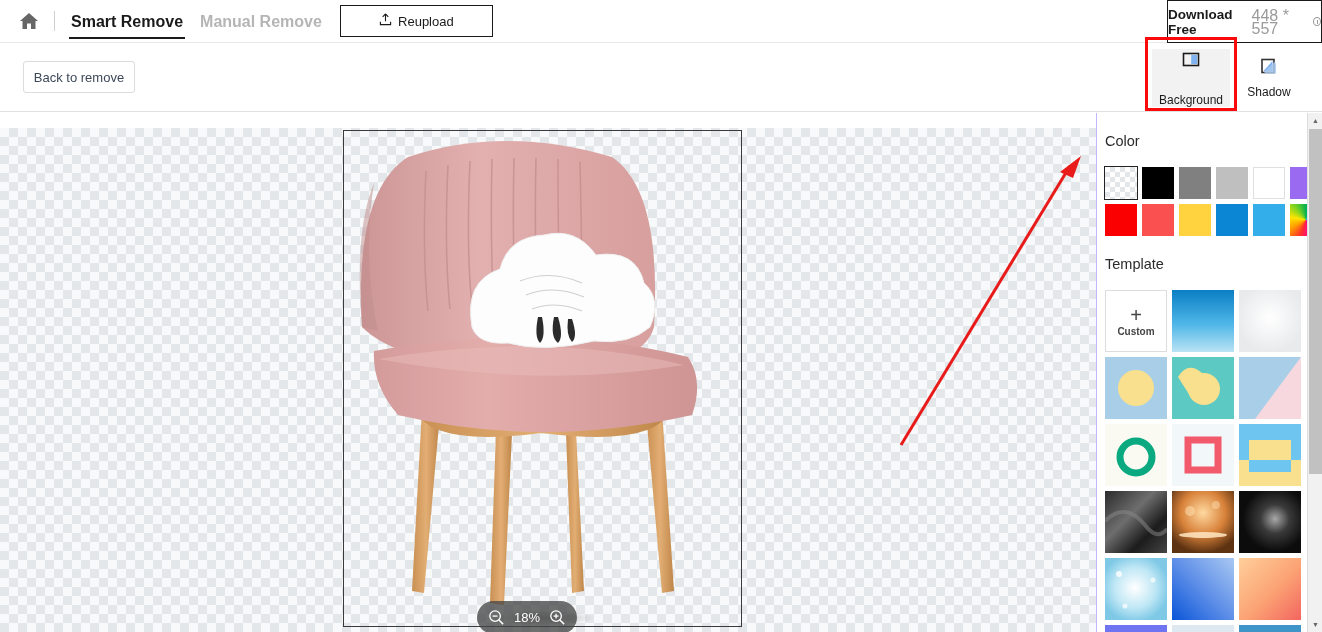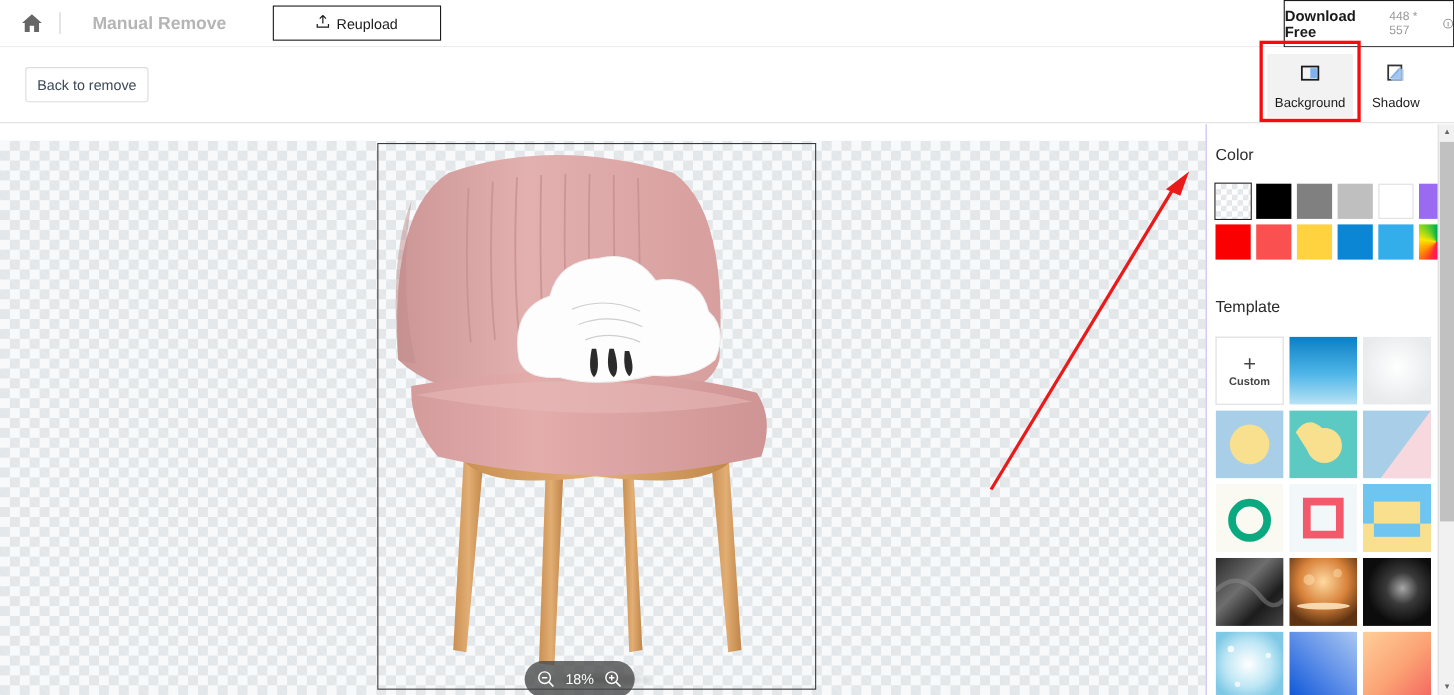--- a/index.html
+++ b/index.html
@@ -32,21 +32,21 @@
     font-size: 16px; font-weight: bold; color: #1a1a1a;
     padding: 0 2px; position: relative; cursor: pointer;
     line-height: 43px; height: 43px;
   }
   .tab.active::after {
     content: ""; position: absolute; left: 0; right: 0; bottom: 4px;
     height: 2px; background: #1a1a1a;
   }
   .tab.inactive { color: #b5b5b5; margin-left: 13px; }
   .reupload-btn {
-    margin-left: 40px;
+    margin-left: 16px;
     width: 153px; height: 32px;
     border: 1px solid #1a1a1a;
     background: #ffffff;
     display: flex; align-items: center; justify-content: center;
     gap: 6px; font-size: 13px; color: #1a1a1a; cursor: pointer;
   }
   .dl-group {
     position: absolute; right: 0; top: 0;
     display: flex; height: 43px; align-items: stretch;
   }
@@ -54,21 +54,21 @@
     width: 155px; border: 1px solid #1a1a1a; background: #ffffff;
     display: flex; flex-direction: row; align-items: center;
     justify-content: center; cursor: pointer;
   }
   .dl-hd {
     width: 172px; background: #000000;
     display: flex; flex-direction: column; align-items: center;
     justify-content: center; cursor: pointer;
   }
   .dl-title { font-size: 13.5px; font-weight: bold; line-height: 15px; }
-  .dl-sub { font-size: 11px; line-height: 13px; display: flex; align-items: center; gap: 3px; }
+  .dl-sub { font-size: 16px; line-height: 13px; display: flex; align-items: center; gap: 3px; }
   .dl-free .dl-title { color: #1a1a1a; }
   .dl-free .dl-sub  { color: #9a9a9a; }
   .dl-hd .dl-title  { color: #ffffff; }
   .dl-hd .dl-sub    { color: #ffffff; }
   .info-circ {
     display: inline-block; width: 9px; height: 9px;
     border-radius: 50%; border: 1px solid currentColor; position: relative;
   }
   .info-circ::after {
     content: ""; position: absolute; left: 3px; top: 1.5px;
@@ -90,21 +90,21 @@
     display: flex; align-items: center; justify-content: center;
     cursor: pointer;
   }
   .tools { position: absolute; right: 14px; top: 0; height: 69px; display: flex; align-items: center; }
   .tool {
     width: 78px; height: 58px;
     display: flex; flex-direction: column; align-items: center;
     justify-content: center; gap: 5px; cursor: pointer;
   }
   .tool-label { font-size: 12px; color: #1a1a1a; }
-  .tool.active { background: #f2f2f2; }
+  .tool.active { background: #f2f2f2; justify-content: space-between; }
   .tool-wrap { position: relative; }
   .tool-highlight {
     position: absolute; left: -7px; top: -12px;
     width: 92px; height: 74px;
     border: 3px solid #fa0a0a; pointer-events: none;
   }
 
   
   .canvas {
     position: absolute; top: 128px; left: 0;
@@ -157,21 +157,21 @@
     background-color: #ffffff;
     background-image:
       linear-gradient(45deg, #e3e7ea 25%, transparent 25%, transparent 75%, #e3e7ea 75%),
       linear-gradient(45deg, #e3e7ea 25%, transparent 25%, transparent 75%, #e3e7ea 75%);
     background-size: 10px 10px; background-position: 0 0, 5px 5px;
   }
   .sw-rainbow {
     background: conic-gradient(from 0deg, #00b050, #25c6f0, #2244dd, #8a2be2, #ff00a0,
                                #ff2d2d, #ff9a00, #ffe500, #7ed321, #00b050);
   }
-  .tmpl-title { margin-top: 36px; }
+  .tmpl-title { margin-top: 20px; }
   .tmpl-grid {
     display: grid; grid-template-columns: repeat(3, 62px);
     gap: 5px; margin-top: 18px;
   }
   .tmpl { width: 62px; height: 62px; cursor: pointer; overflow: hidden; position: relative; }
   .tmpl.custom {
     border: 1px solid #dcdcdc; background: #fff;
     display: flex; flex-direction: column; align-items: center; justify-content: center;
     gap: 2px; color: #444;
   }
@@ -202,20 +202,21 @@
   <div class="home-btn">
     <span class="home-icon">
       <svg width="20" height="20" viewBox="0 0 20 20">
         <path d="M10 2 L19 10 L16.5 10 L16.5 18 L12 18 L12 12.5 L8 12.5 L8 18 L3.5 18 L3.5 10 L1 10 Z" fill="#666"></path>
       </svg>
     </span>
   </div>
 
   <div class="hdr-divider"></div>
 
+  <div class="tab active">Smart Remove</div>
   <div class="tab inactive">Manual Remove</div>
 
   <div class="reupload-btn">
     <span>
       <svg width="13" height="13" viewBox="0 0 14 14">
         <path d="M7 1 L7 9 M7 1 L4 4.2 M7 1 L10 4.2" stroke="#1a1a1a" stroke-width="1.2" fill="none"></path>
         <path d="M1.5 9.5 L1.5 12.5 L12.5 12.5 L12.5 9.5" stroke="#1a1a1a" stroke-width="1.2" fill="none"></path>
       </svg>
     </span>
     <span>Reupload</span>

